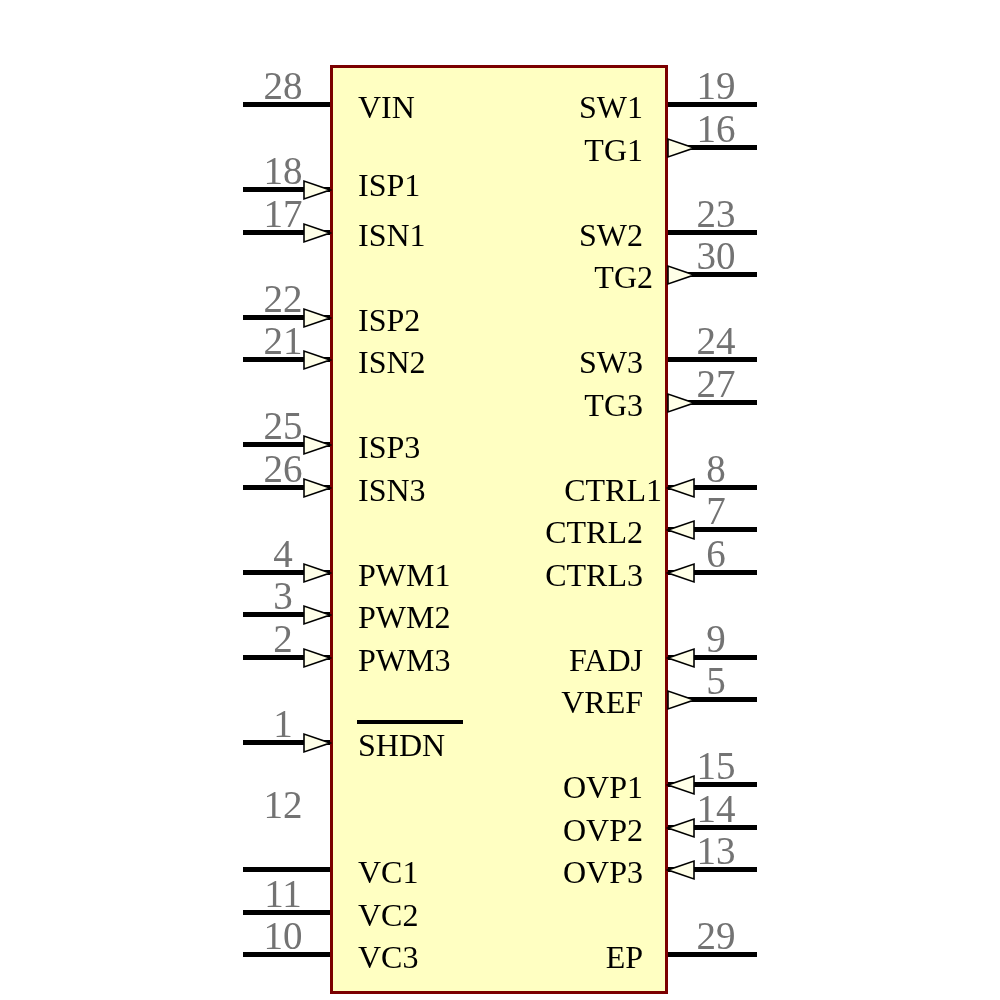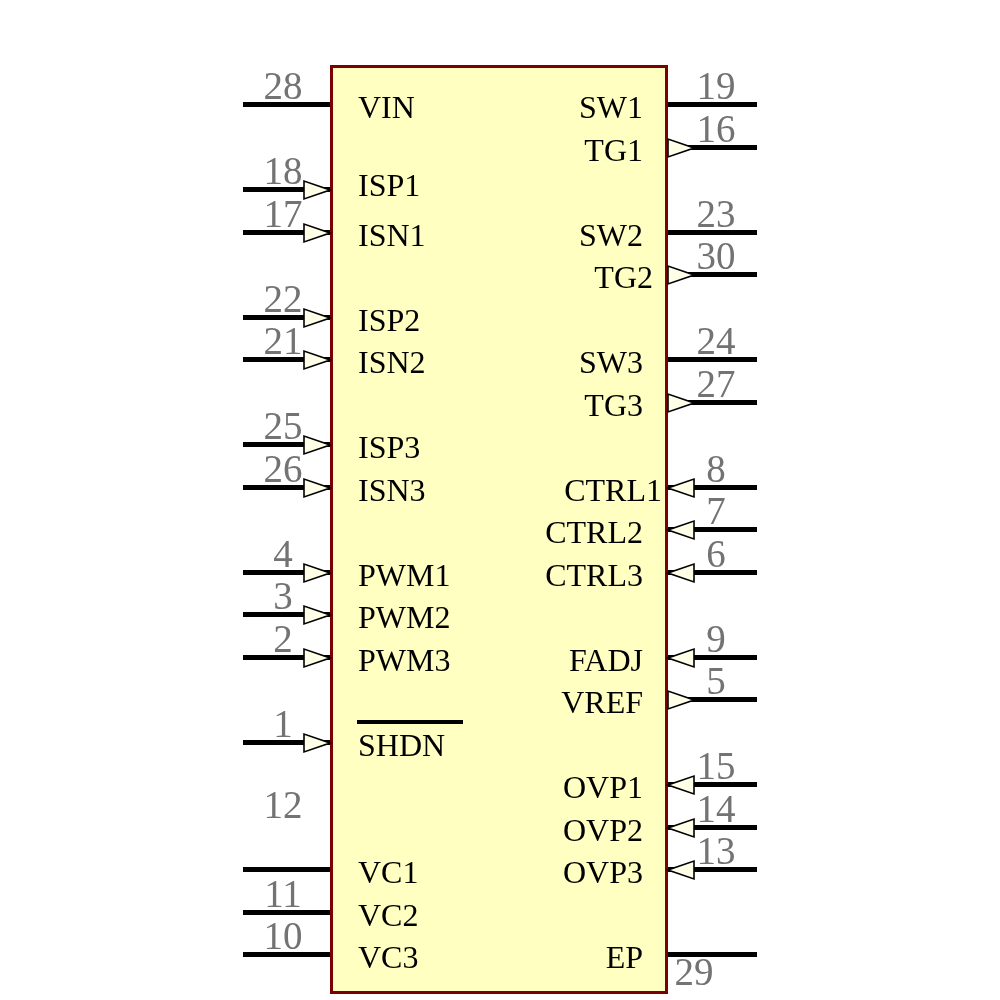--- a/index.html
+++ b/index.html
@@ -172,16 +172,16 @@
       <div class="pin-arrow" style="left: 666px; top: 815.5px;"><svg width="30" height="24" viewBox="0 0 30 24">
           <polygon points="28,3 28,21 2,12" fill="#ffffe8" stroke="#000000" stroke-width="1.6"></polygon>
         </svg></div>
       <div class="pin-line" style="left: 668px; top: 867px; width: 89px; background: rgb(0, 0, 0);"></div>
       <div class="pin-number" style="left: 673px; top: 832px;">13</div>
       <div class="pin-label right-side" style="top: 853px; right: 357px;">OVP3</div>
       <div class="pin-arrow" style="left: 666px; top: 858px;"><svg width="30" height="24" viewBox="0 0 30 24">
           <polygon points="28,3 28,21 2,12" fill="#ffffe8" stroke="#000000" stroke-width="1.6"></polygon>
         </svg></div>
       <div class="pin-line" style="left: 668px; top: 952px; width: 89px; background: rgb(0, 0, 0);"></div>
-      <div class="pin-number" style="left: 651px; top: 917px; margin-top: 36px;">29</div>
+      <div class="pin-number" style="left: 673px; top: 917px;">29</div>
       <div class="pin-label right-side" style="top: 938px; right: 357px; margin-left: 38px;">EP</div>
     </div>
 </div>
 
 </body></html>

